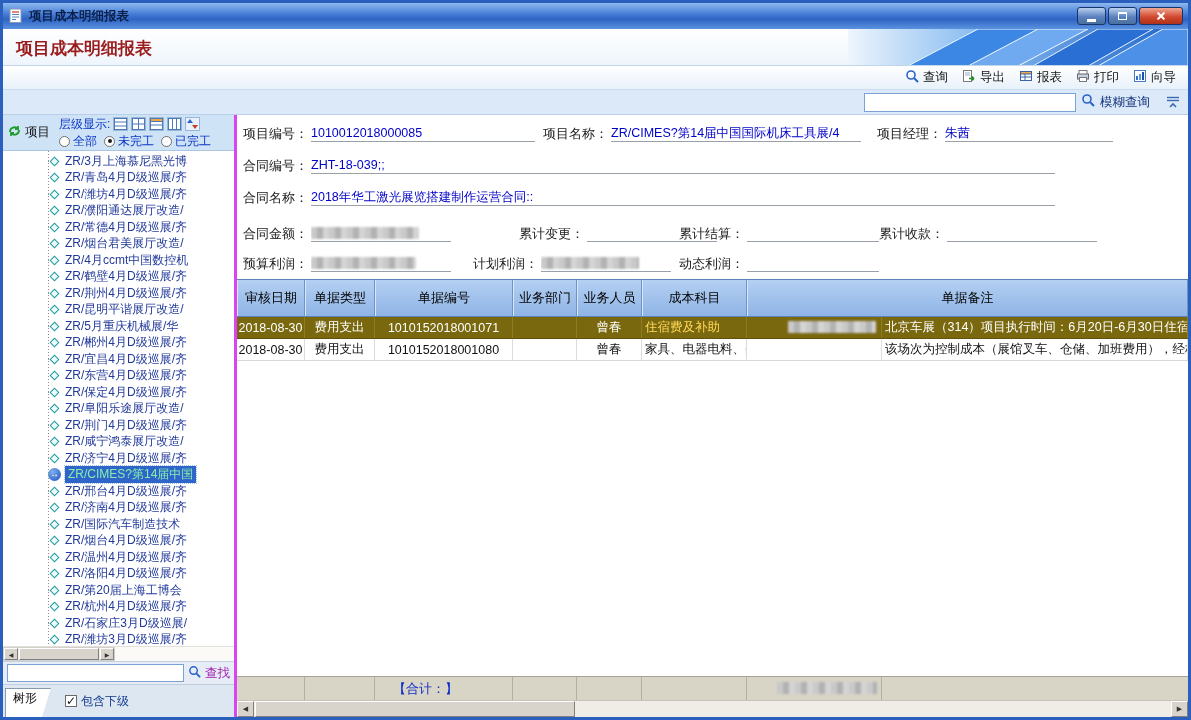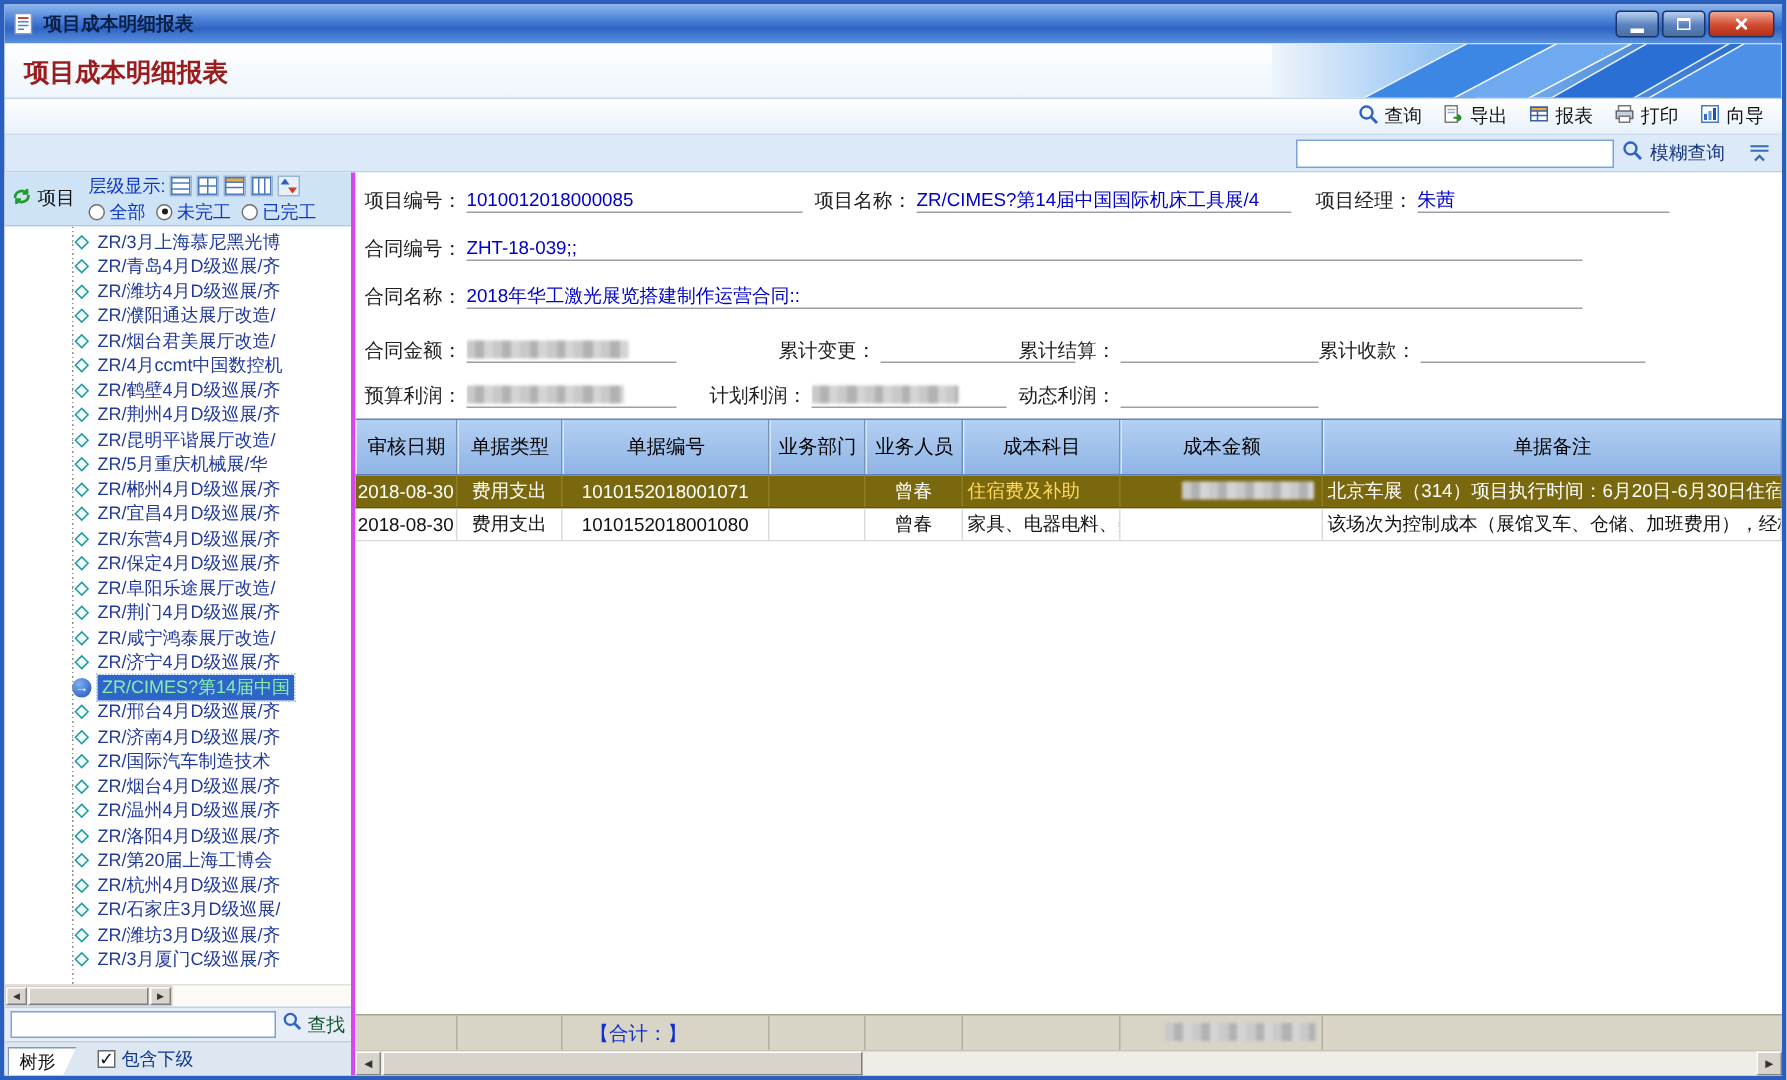--- a/index.html
+++ b/index.html
@@ -67,24 +67,24 @@
   .tree-item.selected .ti-label{background:#2f65c8;color:#86efac;padding:0 3px;outline:1px dotted #9cc0f0}
 
   .tree-hscroll{flex:0 0 15px;display:flex;background:#fbfaf6;border-top:1px solid #e2e0da}
   .hsb{width:112px;display:flex;background:#efede6;border:1px solid #d2d0c8}
   .hsb-btn{width:14px;background:#d8d4cc;border:1px solid #fff;border-right-color:#808080;border-bottom-color:#808080;
     font-size:6px;display:flex;align-items:center;justify-content:center;color:#333}
   .hsb-thumb{flex:1;background:#d8d4cc;border:1px solid #fff;border-right-color:#808080;border-bottom-color:#808080;margin:0 1px}
 
   .side-search{flex:0 0 23px;display:flex;align-items:center;gap:4px;padding:2px 4px;background:#e6edf6;border-top:1px solid #c4d2e4}
   .side-search input{flex:1;height:18px;border:1px solid #7aa2d4;font-size:12px;padding:0 2px;min-width:0;font-family:inherit}
-  .find-label{font-size:12.5px;color:#14532d;white-space:nowrap}
+  .find-label{font-size:12.5px;color:#a21caf;white-space:nowrap}
 
   .side-foot{flex:0 0 22px;display:flex;align-items:center;background:#dde7f2;border-top:1px solid #c0cede;padding-left:2px;gap:14px}
-  .tab-tree{height:19px;line-height:19px;margin-top:3px;background:#fff;border-left:1px solid #8898ae;border-top:1px solid #8898ae;
+  .tab-tree{height:29px;line-height:19px;margin-top:3px;background:#fff;border-left:1px solid #8898ae;border-top:1px solid #8898ae;
     padding:0 14px 0 7px;font-size:12px;color:#111;
     clip-path:polygon(0 0,100% 0,calc(100% - 9px) 100%,0 100%)}
   .chk{width:12px;height:12px;border:1px solid #6a6a6a;background:#fff;position:relative;flex:0 0 12px}
   .chk.on::after{content:"✓";position:absolute;left:0;top:-2px;font-size:12px;color:#111}
   .chk-label{font-size:12px;color:#10388c;margin-left:4px;white-space:nowrap}
   .inc-sub{display:flex;align-items:center}
 
   
   .main{flex:1;display:flex;flex-direction:column;min-width:0;background:#fff}
   .form-area{flex:0 0 164px;position:relative}
@@ -305,20 +305,24 @@
           <div class="tree-item">
             <span class="diamond"></span>
             <span class="ti-label">ZR/潍坊4月D级巡展/齐</span>
           </div>
           <div class="tree-item">
             <span class="diamond"></span>
             <span class="ti-label">ZR/濮阳通达展厅改造/</span>
           </div>
           <div class="tree-item">
             <span class="diamond"></span>
+            <span class="ti-label">ZR/常德4月D级巡展/齐</span>
+          </div>
+          <div class="tree-item">
+            <span class="diamond"></span>
             <span class="ti-label">ZR/烟台君美展厅改造/</span>
           </div>
           <div class="tree-item">
             <span class="diamond"></span>
             <span class="ti-label">ZR/4月ccmt中国数控机</span>
           </div>
           <div class="tree-item">
             <span class="diamond"></span>
             <span class="ti-label">ZR/鹤壁4月D级巡展/齐</span>
           </div>
@@ -496,21 +500,20 @@
       </div>
 
       <div class="grid">
         <div class="grid-head">
             <div class="hcell c0">审核日期</div>
             <div class="hcell c1">单据类型</div>
             <div class="hcell c2">单据编号</div>
             <div class="hcell c3">业务部门</div>
             <div class="hcell c4">业务人员</div>
             <div class="hcell c5">成本科目</div>
-            <div class="hcell c6">成本金额</div>
             <div class="hcell c7">单据备注</div>
           </div>
         <div style="display:contents"><div class="grid-row selected">
               <div class="cell c0">2018-08-30</div>
               <div class="cell c1">费用支出</div>
               <div class="cell c2">1010152018001071</div>
               <div class="cell c3"></div>
               <div class="cell c4">曾春</div>
               <div class="cell c5">住宿费及补助</div>
               <div class="cell c6">

